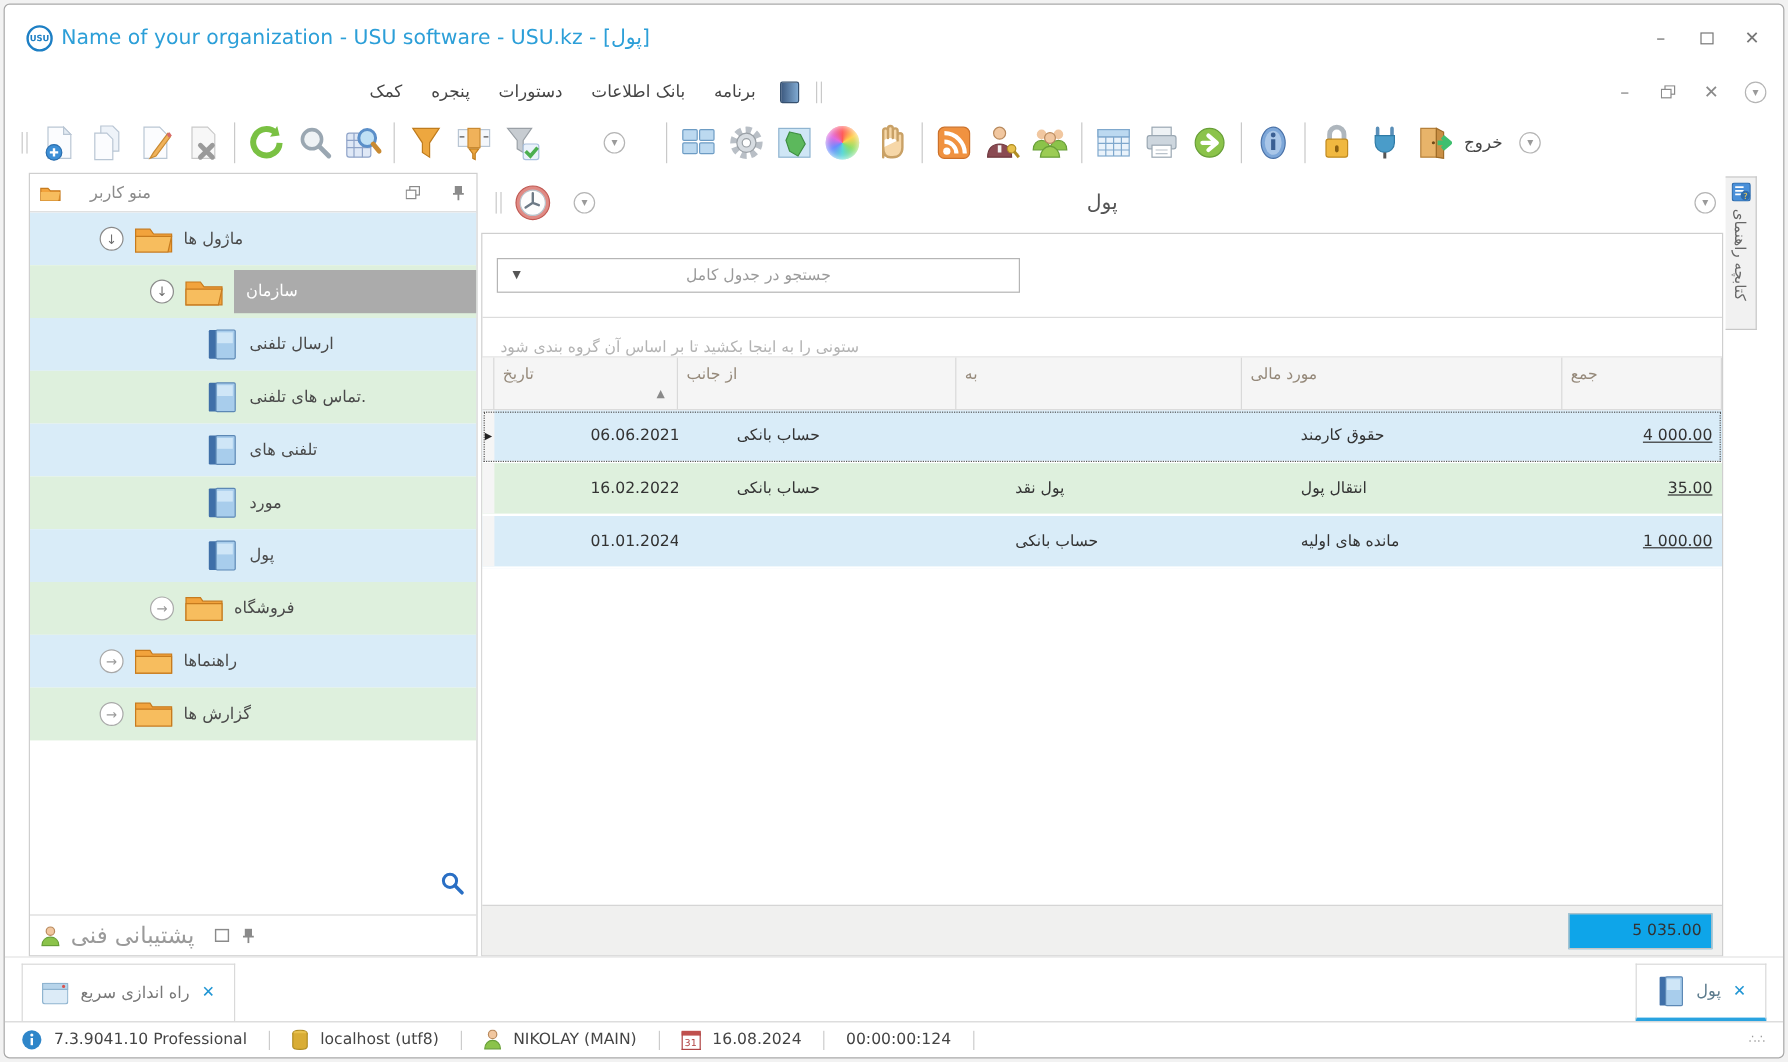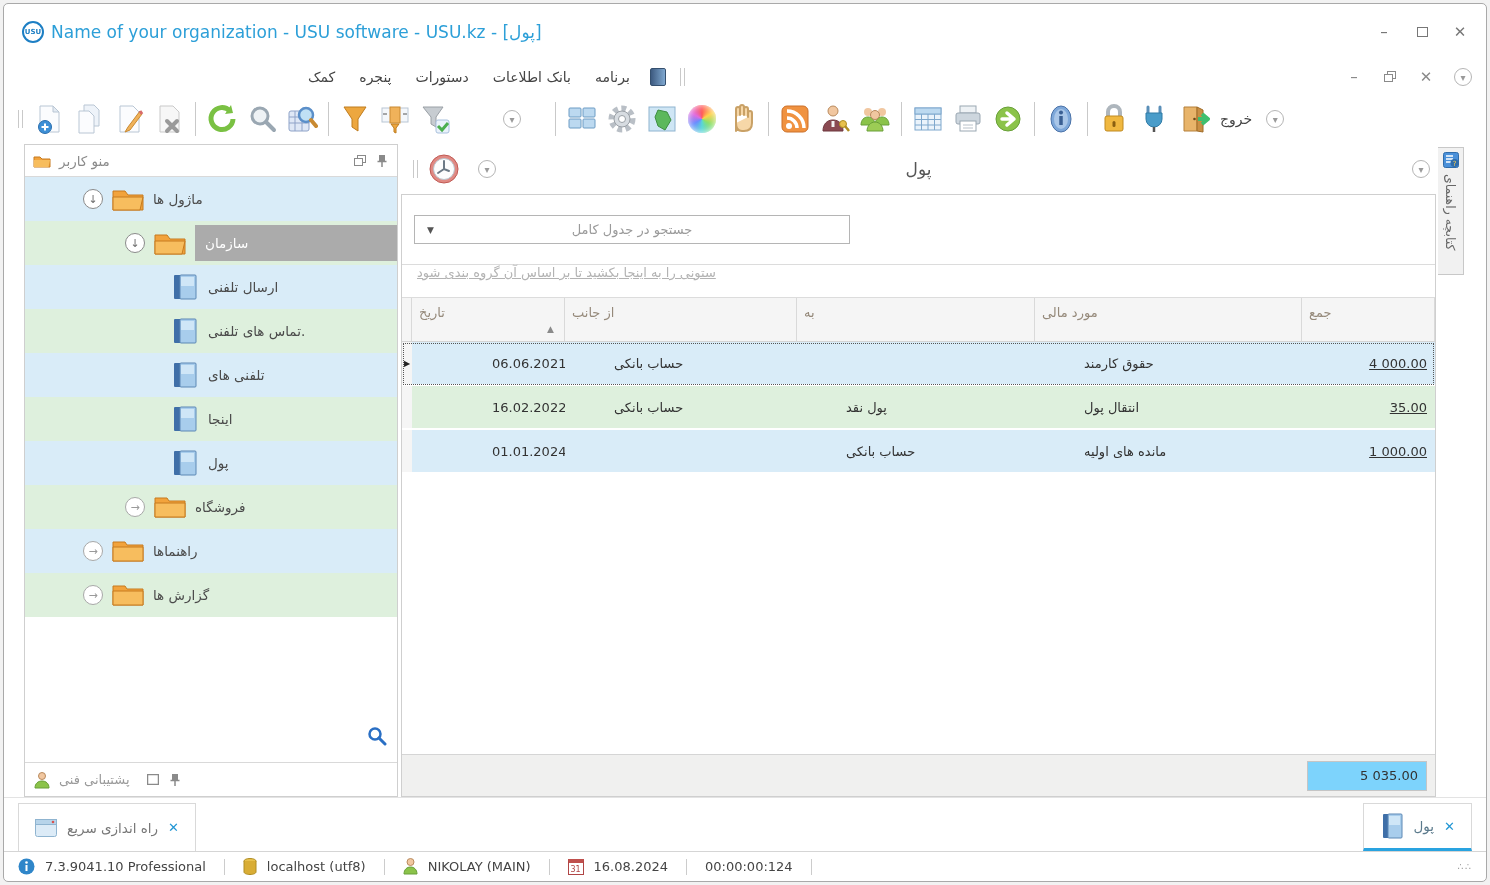--- a/index.html
+++ b/index.html
@@ -29,60 +29,60 @@
   .tbico { width:40px; height:38px; display:flex; align-items:center; justify-content:center; cursor:default; }
   .tbico svg { width:32px; height:32px; }
   .exit-label { color:#444; font-size:14px; margin:0 6px; }
   .colorwheel { width:28px; height:28px; border-radius:50%; background:conic-gradient(#ff5a5a,#ffd24d,#8ce06a,#59d7d7,#6a8cff,#e06ae0,#ff5a5a); box-shadow:inset 0 0 6px rgba(255,255,255,.9); }
 
   
   .body { flex:1; display:flex; padding:0 20px; min-height:0; }
 
   
   .sidebar { width:374px; border:1px solid #cfcfcf; display:flex; flex-direction:column; background:#fff; }
-  .panel-head { height:32px; display:flex; align-items:center; padding:0 8px; border-bottom:1px solid #d9d9d9; color:#8b8b8b; font-size:13.5px; gap:8px; }
+  .panel-head { height:32px; display:flex; align-items:center; padding:0 8px; border-bottom:1px solid #d9d9d9; color:#8b8b8b; font-size:13.5px; gap:24px; }
   .panel-head .spacer { flex:1; }
   .small-ico { width:14px; height:14px; display:flex; align-items:center; justify-content:center; color:#8a8a8a; }
   .tree { flex:1; position:relative; overflow:hidden; display:flex; flex-direction:column; }
   .trow { height:44px; display:flex; align-items:center; flex:none; font-size:13.5px; color:#4a4a4a; }
   .bg-blue { background:#d9ecf8; }
   .bg-green { background:#def0dd; }
   .expander { width:20px; height:20px; border:1px solid #8a8a8a; border-radius:50%; display:flex; align-items:center; justify-content:center; font-size:11px; color:#6e6e6e; background:#fff; flex:none; }
   .expander.lite { border-color:#a8a8a8; color:#9a9a9a; }
   .tico { flex:none; margin:0 8px; }
   .sel-wrap { flex:1; height:36px; background:#ababab; color:#fff; display:flex; align-items:center; padding-left:10px; }
   .tree-search { position:absolute; right:10px; bottom:12px; }
-  .support-head { height:34px; border-top:1px solid #d9d9d9; display:flex; align-items:center; gap:8px; padding:16px 8px; color:#9a9a9a; font-size:13px; }
+  .support-head { height:34px; border-top:1px solid #d9d9d9; display:flex; align-items:center; gap:8px; padding:16px 8px; color:#9a9a9a; font-size:19px; }
 
   
   .main { flex:1; display:flex; flex-direction:column; min-width:0; padding-left:3px; }
   .main-toolbar { height:50px; display:flex; align-items:center; position:relative; padding:0 6px; }
   .main-title { position:absolute; left:0; right:0; text-align:center; font-size:17px; color:#555; }
   .main-toolbar .right-chev { position:absolute; right:6px; }
   .content { flex:1; border:1px solid #cfcfcf; display:flex; flex-direction:column; min-height:0; background:#fff; }
   .search-area { height:70px; border-bottom:1px solid #dcdcdc; display:flex; align-items:center; padding-left:12px; }
   .search-box { width:436px; height:29px; border:1px solid #b5b5b5; display:flex; align-items:center; position:relative; background:#fff; }
   .search-box .arrow { position:absolute; left:12px; color:#555; font-size:9px; }
   .search-box .ph { flex:1; text-align:center; color:#9a9a9a; font-size:13px; }
-  .groupbar { height:33px; border-bottom:1px solid #dcdcdc; display:flex; align-items:flex-start; padding-left:15px; color:#b3b3b3; font-size:13px;text-decoration:underline; }
+  .groupbar { height:33px; border-bottom:1px solid #dcdcdc; display:flex; align-items:flex-end; padding-left:15px; color:#b3b3b3; font-size:13px; }
   .grid { flex:1; display:flex; flex-direction:column; min-height:0; }
   .gridrow { display:grid; grid-template-columns:10px 153px 232px 238px 267px 1fr; }
   .ghead { height:44px; background:#f5f5f5; border-bottom:1px solid #d5d5d5; color:#95897a; font-size:13px; }
   .ghead .cell { border-right:1px solid #d9d9d9; padding:7px 0 0 7px; position:relative; }
   .ghead .cell:first-child { border-right:1px solid #d9d9d9; }
   .sort { position:absolute; right:10px; bottom:7px; color:#8a8a8a; font-size:9px; }
   .drow { height:44px; font-size:13px; color:#333; border-bottom:2px solid #fff; }
   .drow .cell { display:flex; align-items:center; padding-left:7px; overflow:hidden;margin-left:42px; }
   .drow .c-date { padding-left:38px; }
   .drow .c-num { justify-content:flex-end; padding-right:8px; direction:ltr;text-decoration:underline; }
   .drow.selected { outline:1px dotted #555; outline-offset:-2px; }
   .rowind { display:flex; align-items:center; justify-content:center; font-size:8px; color:#222; background:#f5f5f5; padding:0; }
   .grid-empty { flex:1; background:#fff; }
   .gfooter { height:42px; background:#f0f0ef; border-top:1px solid #d5d5d5; display:flex; align-items:center; justify-content:flex-end; padding-right:8px; }
-  .total-box { width:120px; height:30px; background:#7dd3fc; border:1px solid #c5c5c5; display:flex; align-items:center; justify-content:flex-end; padding-right:8px; font-size:13px; color:#333; direction:ltr; }
+  .total-box { width:120px; height:30px; background:#0ea5e9; border:1px solid #c5c5c5; display:flex; align-items:center; justify-content:flex-end; padding-right:8px; font-size:13px; color:#333; direction:ltr; }
 
   
   .rightstrip { width:30px; display:flex; flex-direction:column; align-items:center; padding-top:3px; }
   .vtab { width:26px; height:128px; background:#f1f1f1; border:1px solid #c8c8c8; border-left:none; display:flex; flex-direction:column; align-items:center; padding-top:4px; gap:6px; }
   .vtab .vtext { writing-mode:vertical-rl; transform:rotate(0deg); color:#666; font-size:12.5px; white-space:nowrap; }
 
   
   .tabbar { height:54px; display:flex; align-items:flex-end; padding:0 14px; border-top:1px solid #e3e3e3;justify-content:space-between; }
   .tab { height:48px; display:flex; align-items:center; gap:10px; padding:0 16px; border:1px solid #d9d9d9; border-bottom:none; font-size:13.5px; color:#777; background:#fff; }
   .tab.active { border-bottom:3px solid #29a3e0; color:#5b7a8c; }
@@ -394,21 +394,21 @@
             </svg>
           <span class="rtl">تلفنی های</span>
         </div>
         <div class="trow bg-green">
           <span style="width:137px"></span>
           <svg class="tico" width="30" height="30">
               <rect x="4" y="3" width="7" height="24" rx="1" fill="#3f6fa8"></rect>
               <rect x="10" y="3" width="16" height="24" rx="1" fill="#a8cdec" stroke="#5c88b5"></rect>
               <rect x="11" y="5" width="13" height="9" fill="#cfe6f7"></rect>
             </svg>
-          <span class="rtl">اینجا</span>
+          <span class="rtl">مورد</span>
         </div>
         <div class="trow bg-blue">
           <span style="width:137px"></span>
           <svg class="tico" width="30" height="30">
               <rect x="4" y="3" width="7" height="24" rx="1" fill="#3f6fa8"></rect>
               <rect x="10" y="3" width="16" height="24" rx="1" fill="#a8cdec" stroke="#5c88b5"></rect>
               <rect x="11" y="5" width="13" height="9" fill="#cfe6f7"></rect>
             </svg>
           <span class="rtl">پول</span>
         </div>

